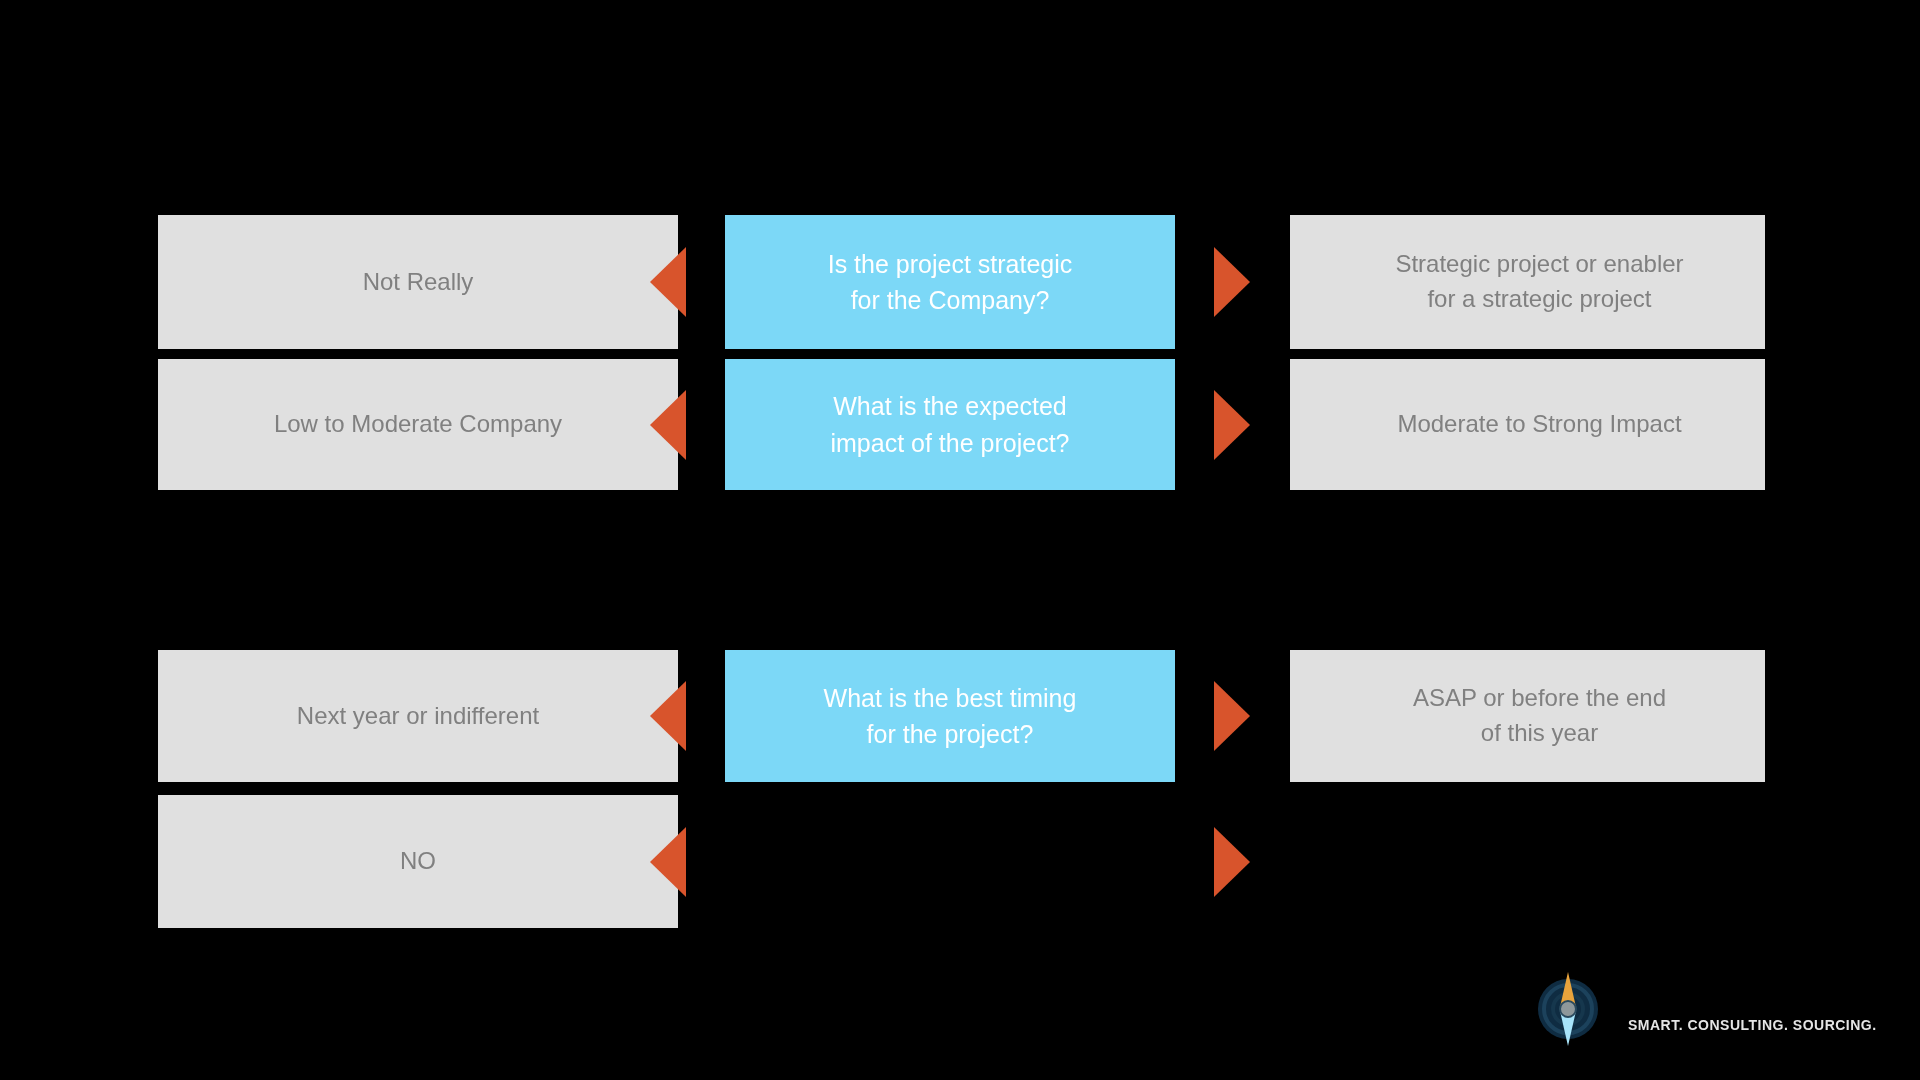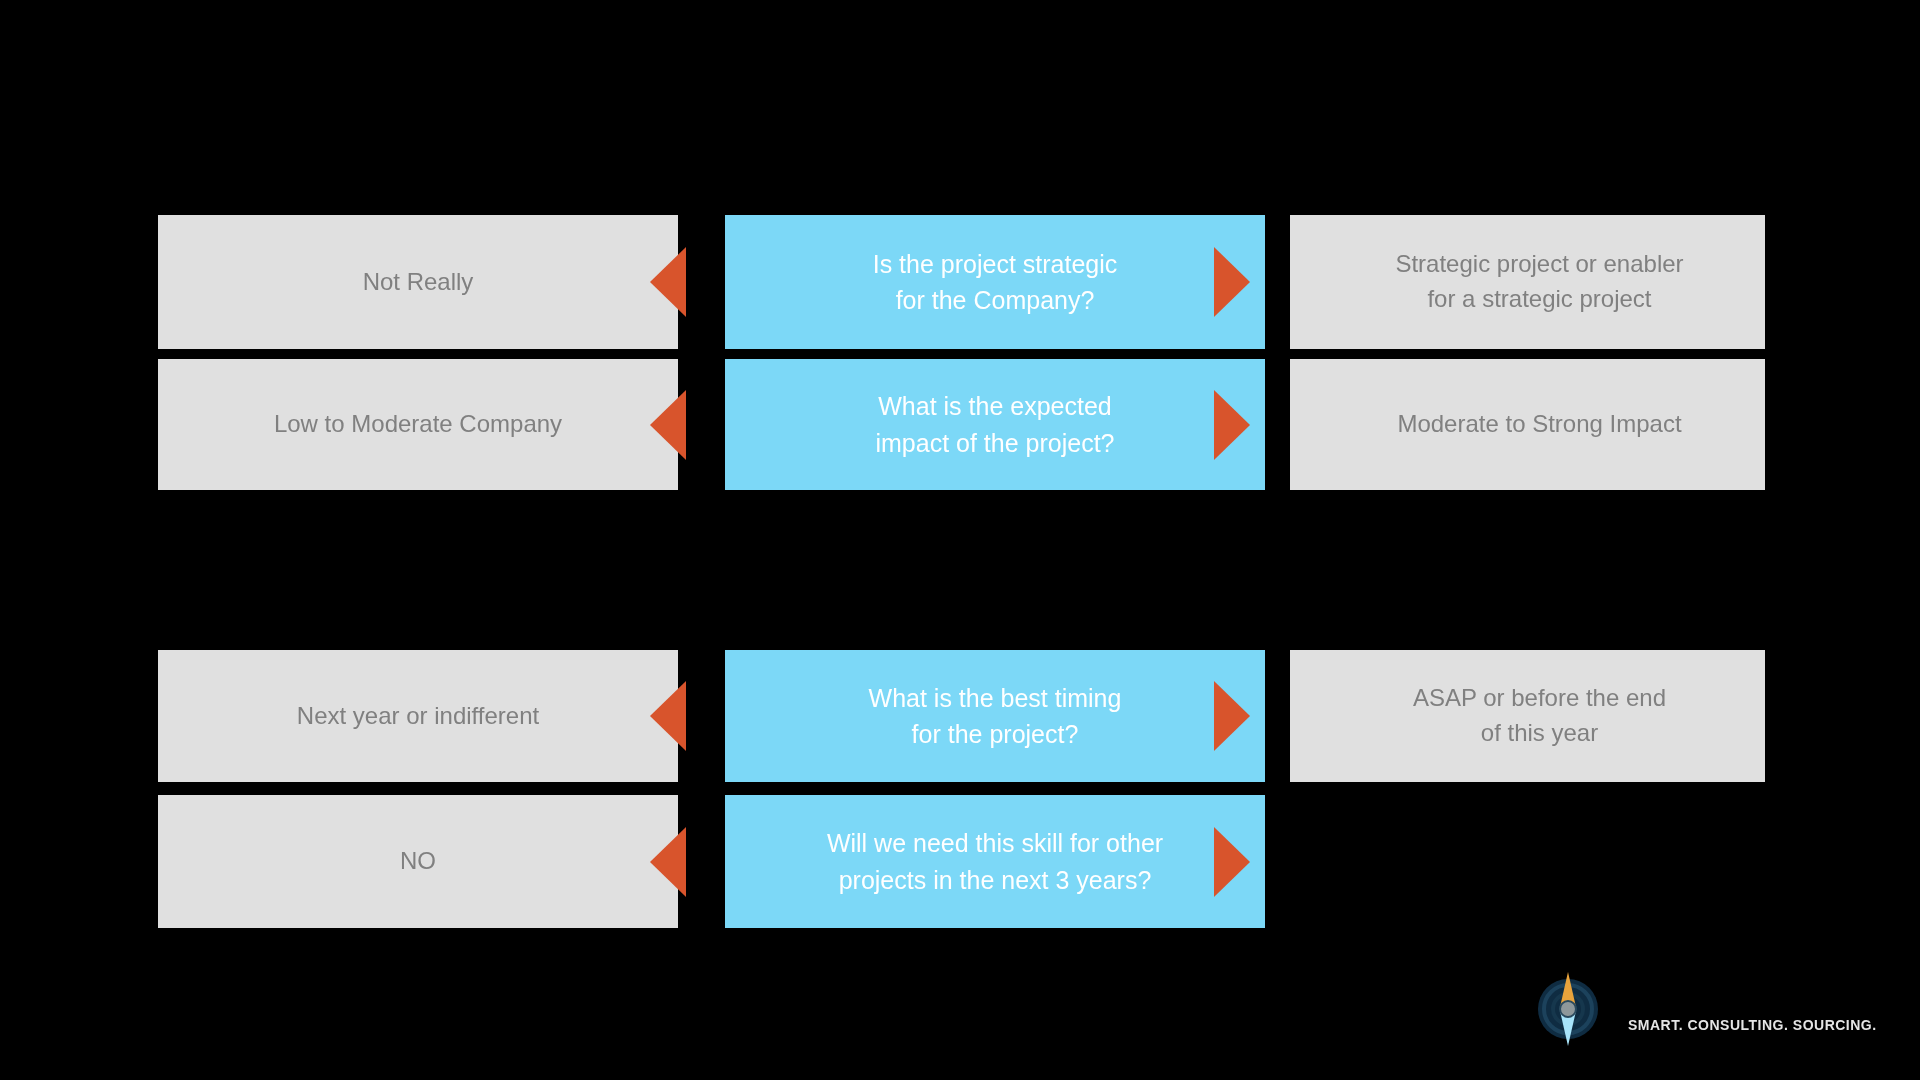--- a/index.html
+++ b/index.html
@@ -26,21 +26,21 @@
     font-size: 24px;
     line-height: 1.45;
   }
   .box-question {
     background: #7CD8F7;
     color: #FFFFFF;
     font-size: 25px;
     line-height: 1.45;
   }
   .box-left  { left: 158px;  width: 520px; }
-  .box-mid   { left: 725px;  width: 540px; }
+  .box-mid   { left: 725px;  width: 450px; }
   .box-right { left: 1290px; width: 451px; padding-left: 24px; }
 
   .arrow {
     position: absolute; top: 50%; transform: translateY(-50%);
     width: 0; height: 0;
     border-top: 35px solid transparent;
     border-bottom: 35px solid transparent;
   }
   .arrow-left  { left: 650px;  border-right: 36px solid #D8542C; }
   .arrow-right { left: 1214px; border-left: 36px solid #D8542C; }
@@ -88,22 +88,20 @@
     <div class="box box-question box-mid">What is the best timing
 for the project?</div>
     <div class="arrow arrow-right"></div>
     <div class="box box-answer box-right">ASAP or before the end
 of this year</div>
   </div>
 
   <div class="row" style="top:795px;height:133px;">
     <div class="box box-answer box-left">NO</div>
     <div class="arrow arrow-left"></div>
-    <div class="box box-question box-mid">Will we need this skill for other
-projects  in the next 3 years?</div>
     <div class="arrow arrow-right"></div>
   </div>
 
   <div class="logo">
     <svg width="76" height="90" viewBox="0 0 76 90" xmlns="http://www.w3.org/2000/svg">
       <circle cx="38" cy="44" r="30" fill="#0F2C42"></circle>
       <circle cx="38" cy="44" r="24" fill="none" stroke="#1C425C" stroke-width="4"></circle>
       <circle cx="38" cy="44" r="15" fill="none" stroke="#16374D" stroke-width="4"></circle>
       <polygon points="38,81 46,46 38,38 30,46" fill="#A8E4FA"></polygon>
       <polygon points="38,7 30,42 38,52 46,42" fill="#E8A33C"></polygon>

